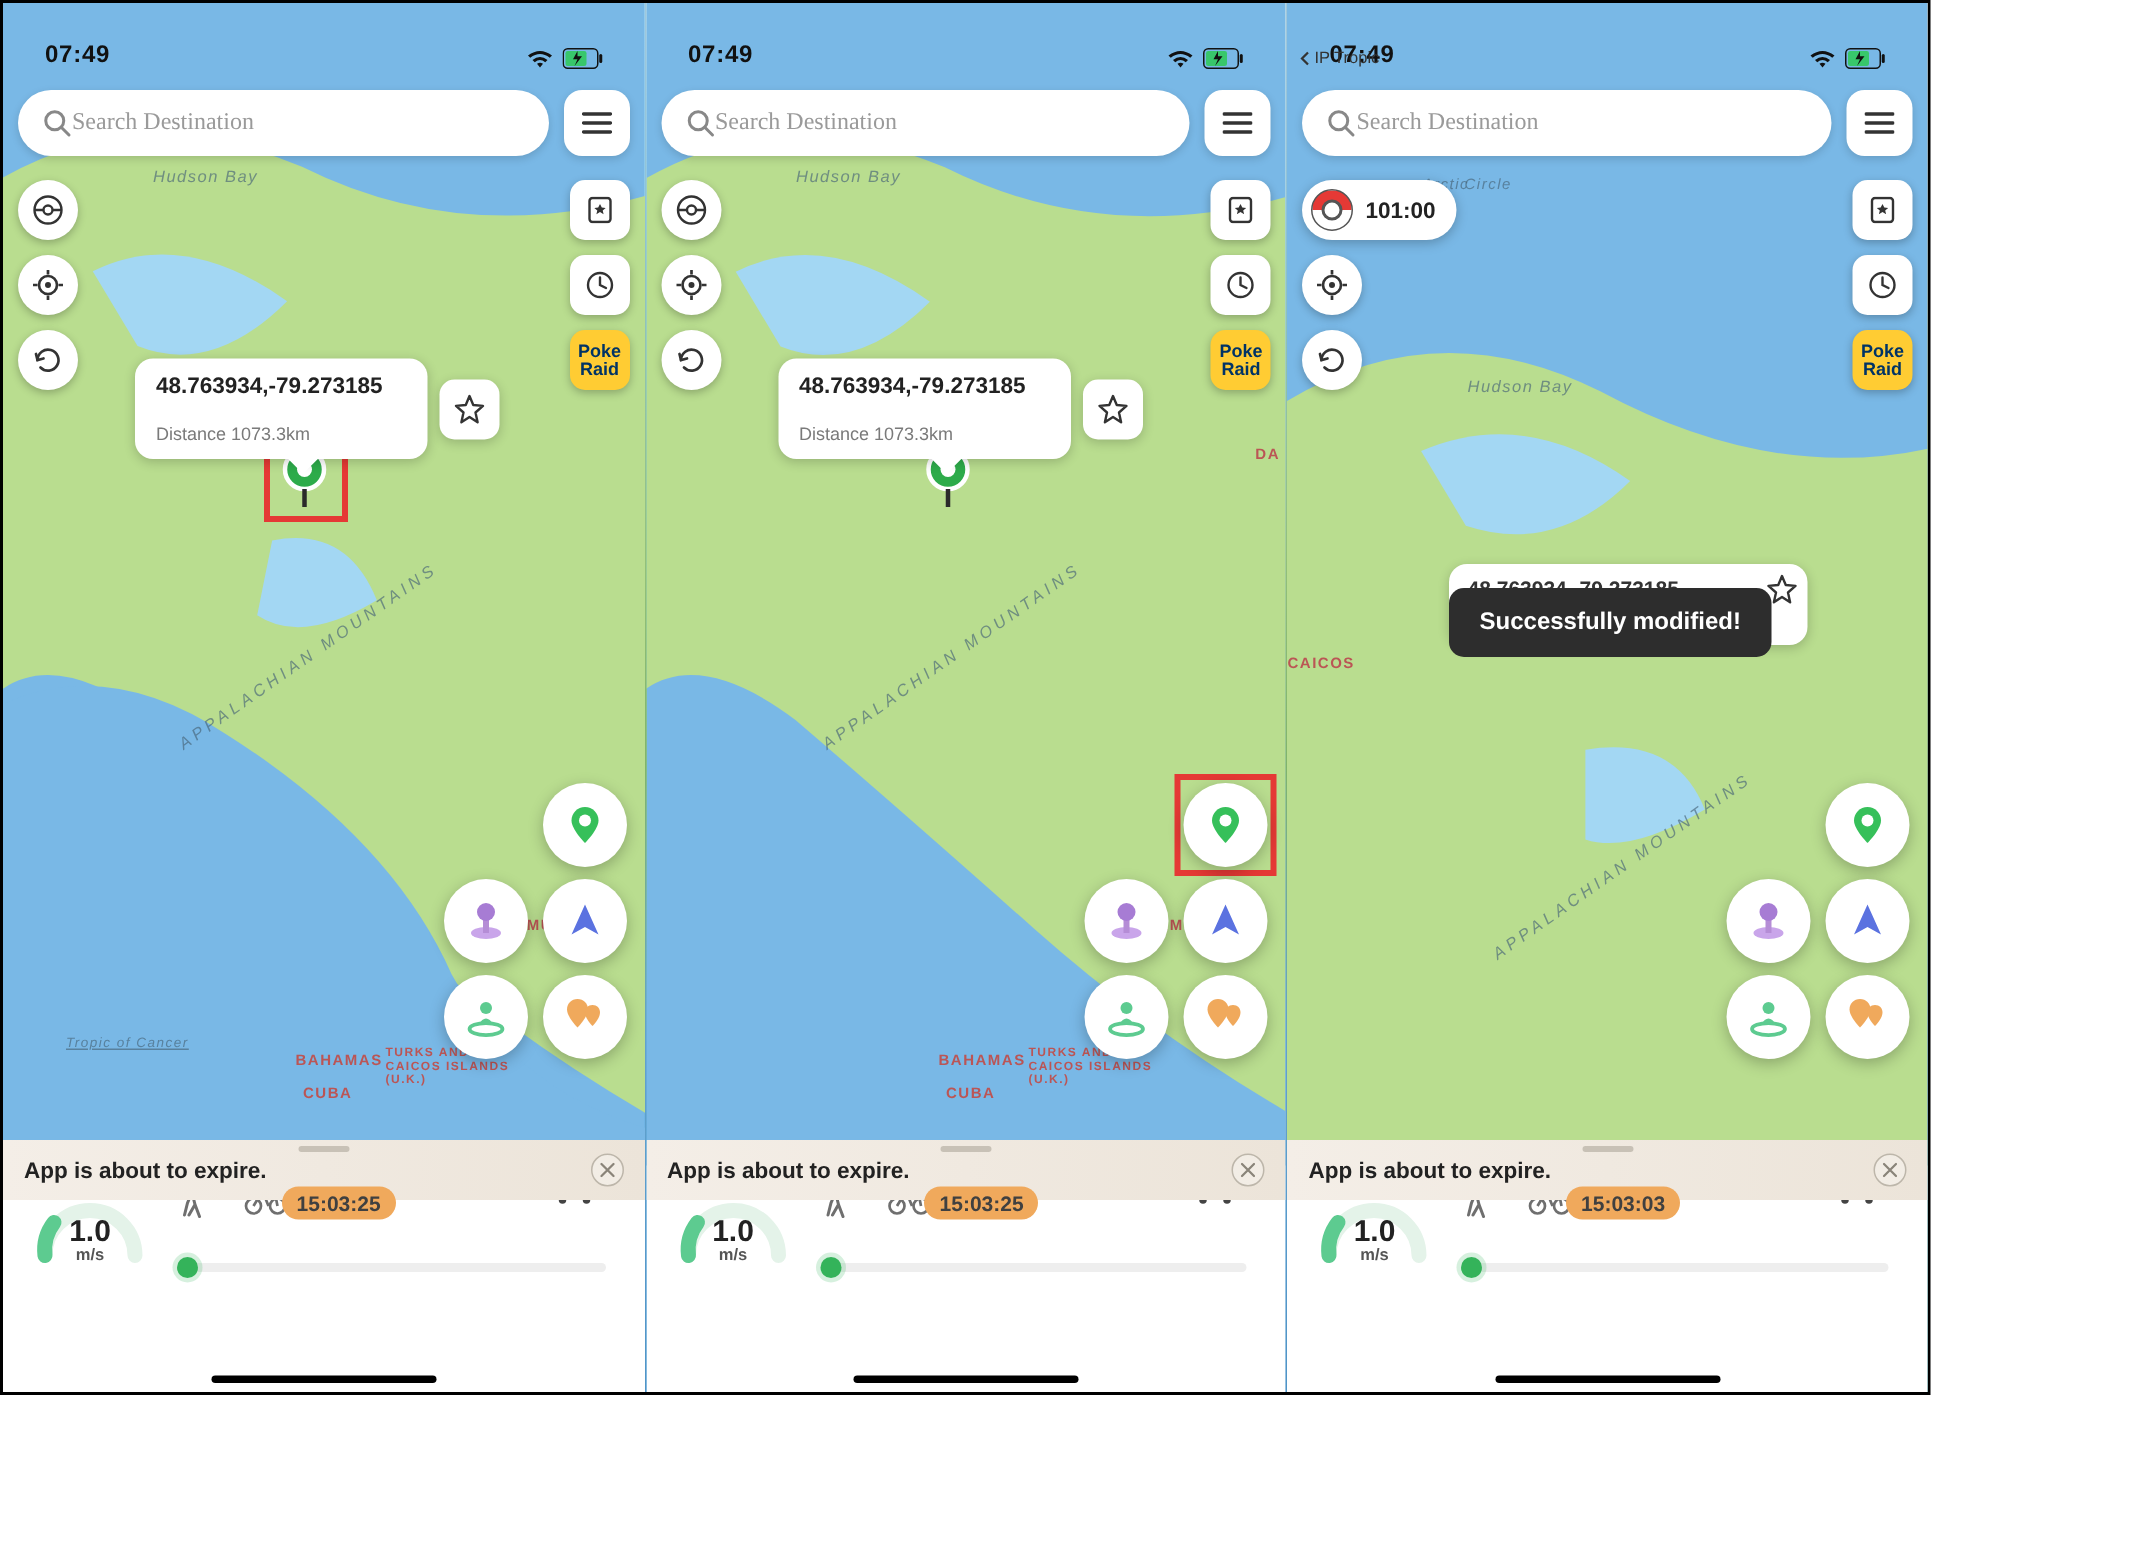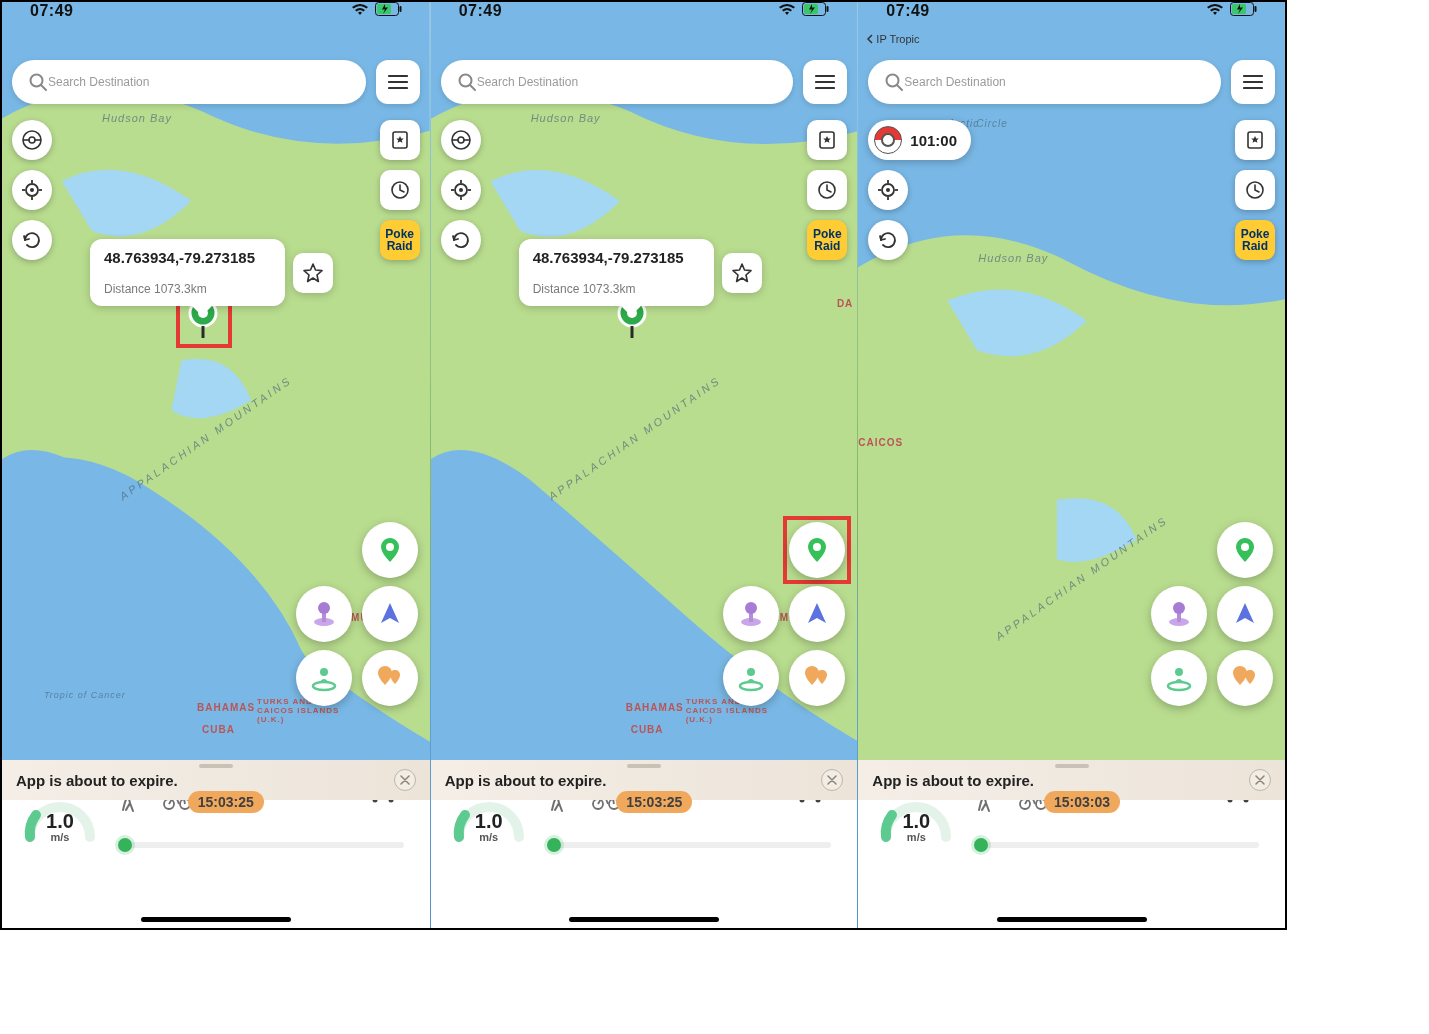--- a/index.html
+++ b/index.html
@@ -6,29 +6,29 @@
 body { font-family: -apple-system, BlinkMacSystemFont, "Segoe UI", sans-serif; background: #fff; }
 .container { display: flex; width: 1287px; height: 930px; border: 2px solid #000; }
 .screen { position: relative; width: 429px; height: 100%; overflow: hidden; background: linear-gradient(180deg, #b3dff5 0%, #9fd9ef 15%, #a3d688 40%, #8fc977 55%, #6db4e5 75%, #5aa5dd 100%); }
 .screen + .screen { border-left: 1px solid rgba(0,0,0,0.1); }
 
 
 .map-canvas { position: absolute; inset: 0; }
 .map-canvas svg { width: 100%; height: 100%; display: block; }
 
 
-.status-bar { position: absolute; top: 0; left: 0; right: 0; height: 44px; display: flex; align-items: flex-start; justify-content: space-between; padding: 0 28px; z-index: 50; }
+.status-bar { position: absolute; top: 0; left: 0; right: 0; height: 44px; display: flex; align-items: flex-end; justify-content: space-between; padding: 0 28px; z-index: 50; }
 .status-time { font-size: 16px; font-weight: 700; color: #111; letter-spacing: 0.5px; }
 .status-icons { display: flex; align-items: center; gap: 6px; }
 .back-ip { position: absolute; top: 31px; left: 8px; font-size: 11px; color: #333; display: flex; align-items: center; gap: 2px; z-index: 50; }
 
 
 .top-row { position: absolute; top: 58px; left: 10px; right: 10px; display: flex; gap: 10px; z-index: 40; }
 .search-wrap { flex: 1; background: #fff; border-radius: 22px; height: 44px; display: flex; align-items: center; padding: 0 16px; box-shadow: 0 2px 6px rgba(0,0,0,0.15); }
-.search-input { flex: 1; border: none; outline: none; font-size: 12px; color: #8b5cf6; background: transparent; }
+.search-input { flex: 1; border: none; outline: none; font-size: 16px; color: #8b5cf6; background: transparent; font-family: Liberation Serif, serif; }
 .search-input::placeholder { color: #9a9a9a; }
 .hamburger { width: 44px; height: 44px; background: #fff; border-radius: 12px; display: flex; align-items: center; justify-content: center; box-shadow: 0 2px 6px rgba(0,0,0,0.15); cursor: pointer; }
 
 
 .side-btn { width: 40px; height: 40px; background: #fff; border-radius: 50%; display: flex; align-items: center; justify-content: center; box-shadow: 0 2px 6px rgba(0,0,0,0.25); cursor: pointer; position: absolute; z-index: 35; }
 .side-btn.sq { border-radius: 10px; width: 40px; height: 40px; }
 .poke-raid { background: #ffcc33; font-size: 12px; font-weight: 800; color: #003366; line-height: 1; text-align: center; }
 
 
 .coord-card-wrap { position: absolute; z-index: 30; display: flex; gap: 8px; align-items: center; }
@@ -104,21 +104,21 @@
 
     <div class="map-label" style="top:110px; left:100px; text-align:center;">Hudson
 Bay</div>
     <div class="map-label" style="top:430px; left:100px; transform:rotate(-35deg); letter-spacing:3px;">APPALACHIAN MOUNTAINS</div>
     <div class="map-label cap" style="top:610px; left:325px;">BERMUDA</div>
     <div class="map-label cap" style="top:700px; left:195px;">BAHAMAS</div>
     <div class="map-label cap" style="top:722px; left:200px;">CUBA</div>
     <div class="map-label cap" style="top:695px; left:255px; font-size:8px; white-space:pre;">TURKS AND
 CAICOS ISLANDS
 (U.K.)</div>
-    <div class="map-label" style="top:688px; left:42px; font-size:9px;">Tropic of Cancer</div>
+    <div class="map-label" style="top:688px; left:42px; font-size:9px;text-decoration:underline;">Tropic of Cancer</div>
 
     <div class="status-bar">
       <span class="status-time">07:49</span>
       <div class="status-icons">
         <svg width="18" height="13" viewBox="0 0 18 13">
             <path d="M9 12 L11 9.5 Q9 8 7 9.5 Z M4 7 Q9 3 14 7 L12.5 8.5 Q9 5.5 5.5 8.5 Z M1 4 Q9 -2 17 4 L15.5 5.5 Q9 0.5 2.5 5.5 Z" fill="#111"></path>
           </svg>
         <svg width="27" height="14" viewBox="0 0 27 14">
             <rect x="0.5" y="0.5" width="23" height="13" rx="3" fill="none" stroke="#111" stroke-width="1"></rect>
             <rect x="24.5" y="4" width="2" height="6" rx="1" fill="#111"></rect>
@@ -571,20 +571,31 @@
       </div>
     <div class="side-btn sq" style="top:168px; right:10px;">
         <svg width="20" height="20" viewBox="0 0 20 20">
           <circle cx="10" cy="10" r="8" fill="none" stroke="#333" stroke-width="1.6"></circle>
           <path d="M10 5 L10 10 L14 12" fill="none" stroke="#333" stroke-width="1.6" stroke-linecap="round"></path>
         </svg>
       </div>
     <div class="side-btn sq poke-raid" style="top:218px; right:10px; white-space:pre; display:flex; align-items:center; justify-content:center;">Poke
 Raid</div>
 
+    <div class="toast-wrap" style="top:390px; left:108px; right:90px;">
+      <div class="toast-back">
+        <span class="coord-faint">48.763934,-79.273185</span>
+        <svg width="22" height="22" viewBox="0 0 22 22">
+            <path d="M11 2 L13.5 8 L20 8.6 L15 13 L16.4 19.5 L11 16 L5.6 19.5 L7 13 L2 8.6 L8.5 8 Z" fill="none" stroke="#333" stroke-width="1.6" stroke-linejoin="round"></path>
+          </svg>
+      </div>
+      <div class="toast">
+        <span>Successfully modified!</span>
+      </div>
+    </div>
 
     <div class="fab" style="bottom:350px; right:12px;">
         <svg width="30" height="30" viewBox="0 0 30 30">
           <path d="M15 3 C10 3 6 7 6 12 C6 18 15 27 15 27 C15 27 24 18 24 12 C24 7 20 3 15 3 Z" fill="#36c05a"></path>
           <circle cx="15" cy="12" r="4" fill="#fff"></circle>
         </svg>
       </div>
     <div class="fab" style="bottom:286px; right:12px;">
         <svg width="26" height="26" viewBox="0 0 26 26">
           <path d="M13 2 L22 22 L13 17 L4 22 Z" fill="#5b72e0"></path>

